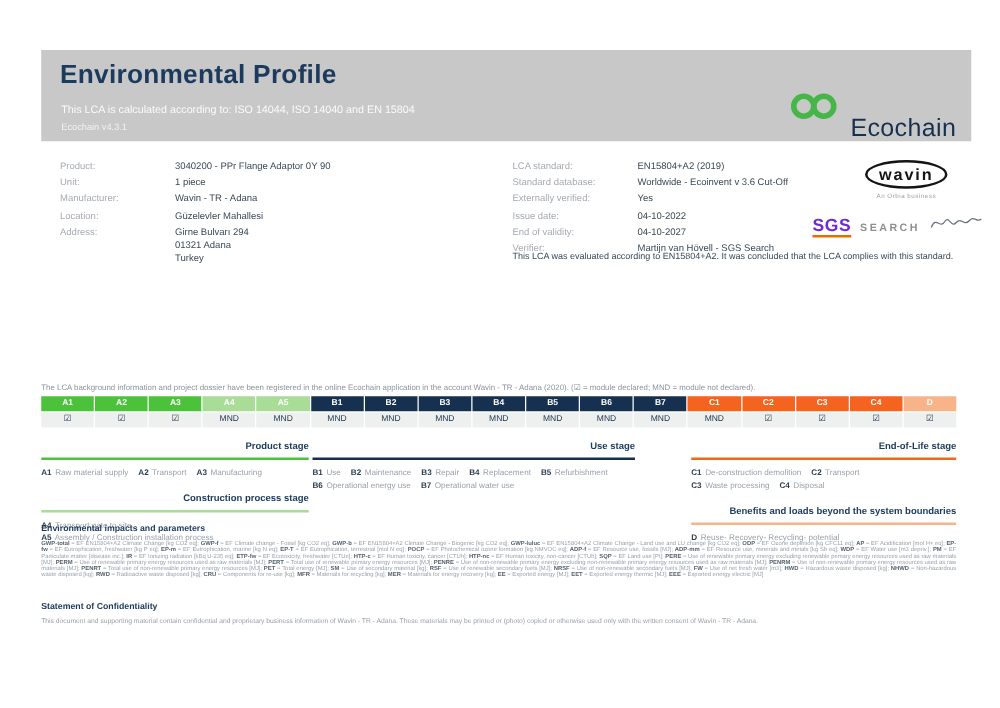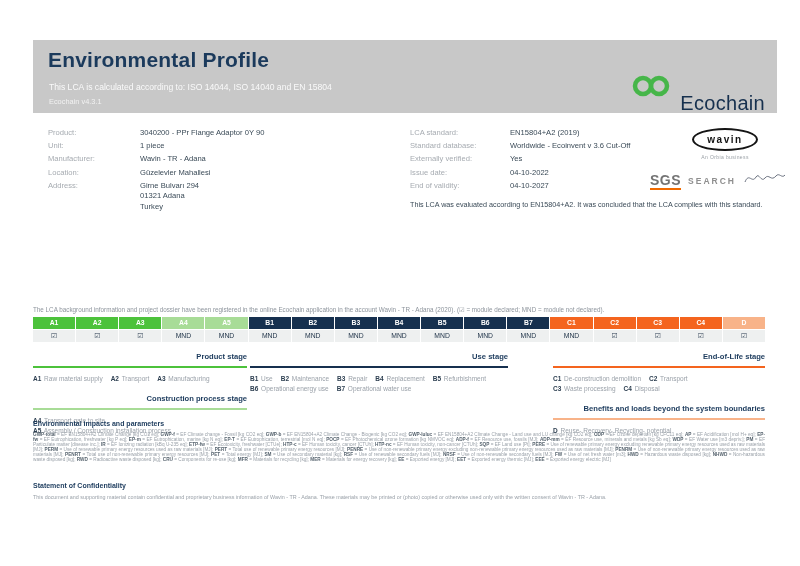--- a/index.html
+++ b/index.html
@@ -21,24 +21,24 @@
   .info .row{display:flex;margin-bottom:4.2px;}
   .info-left .lbl{width:92px;color:#a6abb1;}
   .info-right .lbl{width:100px;color:#a6abb1;}
   .info .val{color:#3a4a57;}
   .addr-line{display:block;margin-bottom:1.5px;}
   .eval-note{position:absolute;left:410px;top:200px;width:360px;font-size:7.2px;color:#3a4a57;white-space:nowrap;}
 
   
   .wavin-wrap{position:absolute;left:686px;top:128px;width:78px;text-align:center;}
   .wavin-oval{display:inline-block;border:2.5px solid #141414;border-radius:50%;width:62px;height:19px;line-height:19px;
-              font-size:10px;font-weight:bold;color:#141414;letter-spacing:1.5px;}
+              font-size:13px;font-weight:bold;color:#141414;letter-spacing:1.5px;}
   .wavin-tag{margin-top:3px;font-size:5px;color:#9aa0a6;letter-spacing:.4px;}
   .sgs-row{position:absolute;left:650px;top:170px;display:flex;align-items:center;gap:7px;}
-  .sgs-text{font-size:14px;font-weight:bold;color:#737373;border-bottom:2.5px solid #f06a00;line-height:15px;letter-spacing:.5px;}
+  .sgs-text{font-size:14px;font-weight:bold;color:#6d28d9;border-bottom:2.5px solid #f06a00;line-height:15px;letter-spacing:.5px;}
   .search-text{font-size:8.5px;font-weight:bold;color:#8f8f8f;letter-spacing:2px;text-align:center;}
 
   
   .mod-note{position:absolute;left:33px;top:306px;width:732px;font-size:6.3px;color:#8d949c;}
   .mod-table{position:absolute;left:33px;top:317px;width:732px;}
   .mod-row{display:grid;grid-template-columns:repeat(17,1fr);gap:1px;}
   .mod-th{height:12px;line-height:12px;text-align:center;font-size:6.8px;font-weight:bold;color:#ffffff;}
   .mod-td{height:12px;line-height:12px;text-align:center;font-size:6.8px;color:#22354a;background:#eef0f0;margin-top:1px;}
   .mod-product{background:#4cc23b;}
   .mod-construction{background:#a8dc97;}
@@ -133,20 +133,24 @@
       <span class="lbl">Externally verified:</span>
       <span class="val">Yes</span>
     </div>
     <div class="row">
       <span class="lbl">Issue date:</span>
       <span class="val">04-10-2022</span>
     </div>
     <div class="row">
       <span class="lbl">End of validity:</span>
       <span class="val">04-10-2027</span>
+    </div>
+    <div class="row">
+      <span class="lbl">Verifier:</span>
+      <span class="val">Martijn van Hövell - SGS Search</span>
     </div>
   </section>
 
   <div class="eval-note">This LCA was evaluated according to EN15804+A2. It was concluded that the LCA complies with this standard.</div>
 
   <div class="wavin-wrap">
     <div class="wavin-oval">wavin</div>
     <div class="wavin-tag">An Orbia business</div>
   </div>
   <div class="sgs-row">

